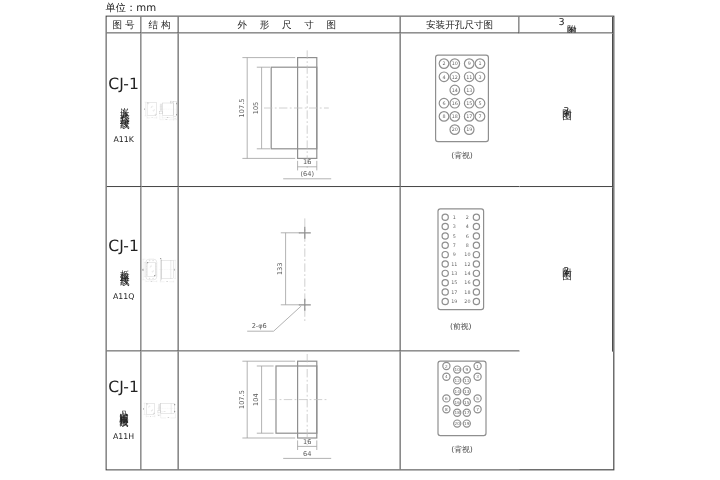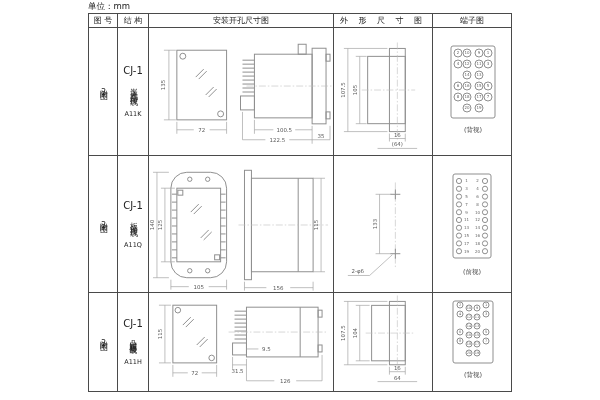--- a/index.html
+++ b/index.html
@@ -13,42 +13,41 @@
        border:1px solid #4a4a4a;background:#fff;}
   .cell{border-right:1px solid #4a4a4a;border-bottom:1px solid #4a4a4a;
         display:flex;align-items:center;justify-content:center;
         overflow:hidden;background:#fff;}
   .lastcol{border-right:none;}
   .lastrow{border-bottom:none;}
   .hd{font-size:8px;color:#222;white-space:nowrap;}
   .vert{writing-mode:vertical-rl;text-orientation:upright;letter-spacing:2px;
         font-size:8px;color:#222;line-height:1;}
   .structcell{flex-direction:column;gap:5px;}
-  .model{font-size:10px;color:#222;}
+  .model{font-size:13px;color:#222;}
   .scode{font-size:6.5px;color:#222;margin-top:12px;}
   svg{display:block;}
   .ln{fill:none;stroke:#8f8f8f;stroke-width:1;}
   .lt{fill:none;stroke:#a3a3a3;stroke-width:0.7;}
   .cl{fill:none;stroke:#bdbdbd;stroke-width:0.6;stroke-dasharray:7 2 1.5 2;}
   text.dim{font-size:5.5px;fill:#5a5a5a;font-family:"DejaVu Sans",sans-serif;}
   text.cap{font-size:6.5px;fill:#4a4a4a;font-family:"DejaVu Sans",sans-serif;}
   text.tnum{fill:#666;font-family:"DejaVu Sans",sans-serif;}
 </style>
 </head>
 <body>
 
 <div class="unit">单位：mm</div>
 
 <div class="tbl">
 
   <div class="cell hd">图 号</div>
   <div class="cell hd">结 构</div>
+  <div class="cell hd" style="letter-spacing:4px;">外 形 尺 寸 图</div>
   <div class="cell hd">安装开孔尺寸图</div>
-  <div class="cell hd" style="letter-spacing:4px;">外 形 尺 寸 图</div>
-  <div class="cell hd lastcol">端子图</div>
 
   <div class="cell">
     <span class="vert">附图3</span>
   </div>
   <div class="cell structcell">
     <span class="model">CJ-1</span>
     <span class="vert">嵌入式后接线</span>
     <span class="scode">A11K</span>
   </div>
   <div class="cell">

